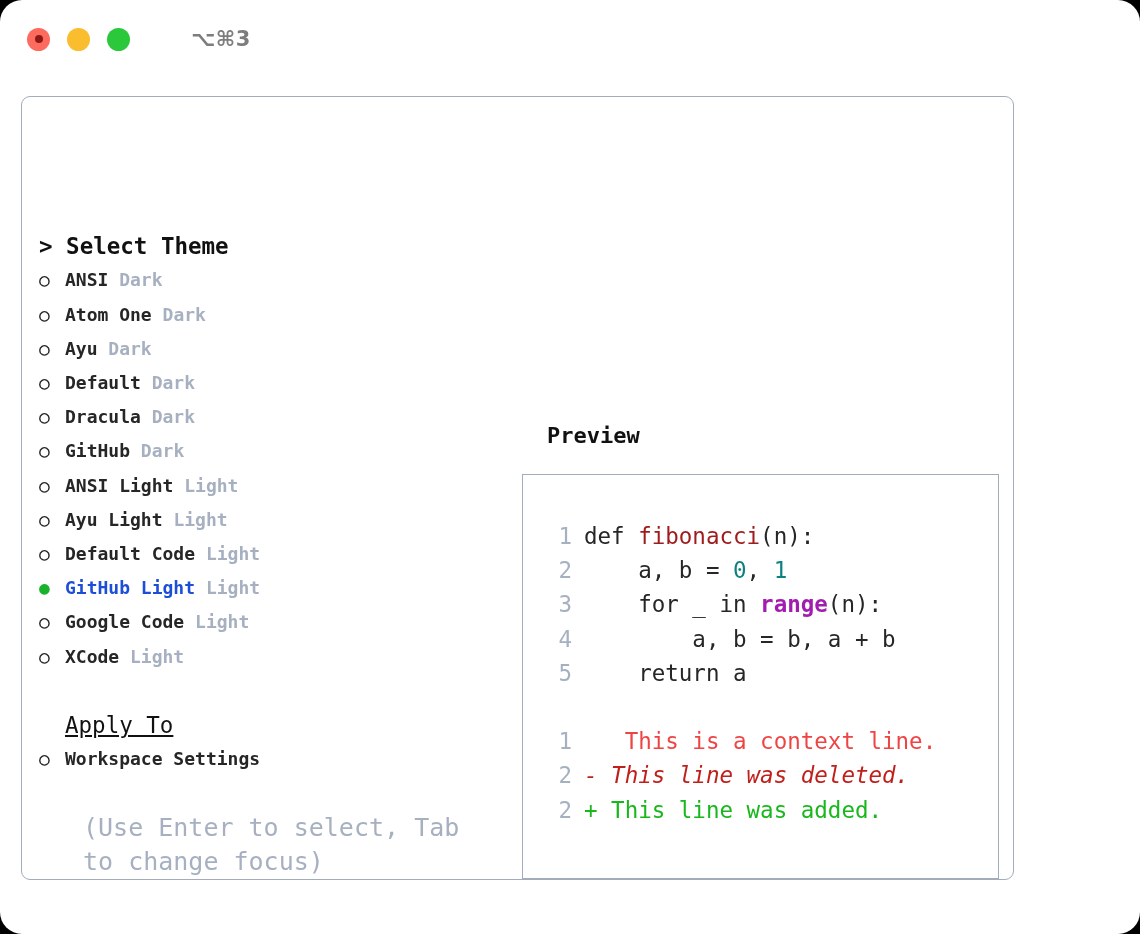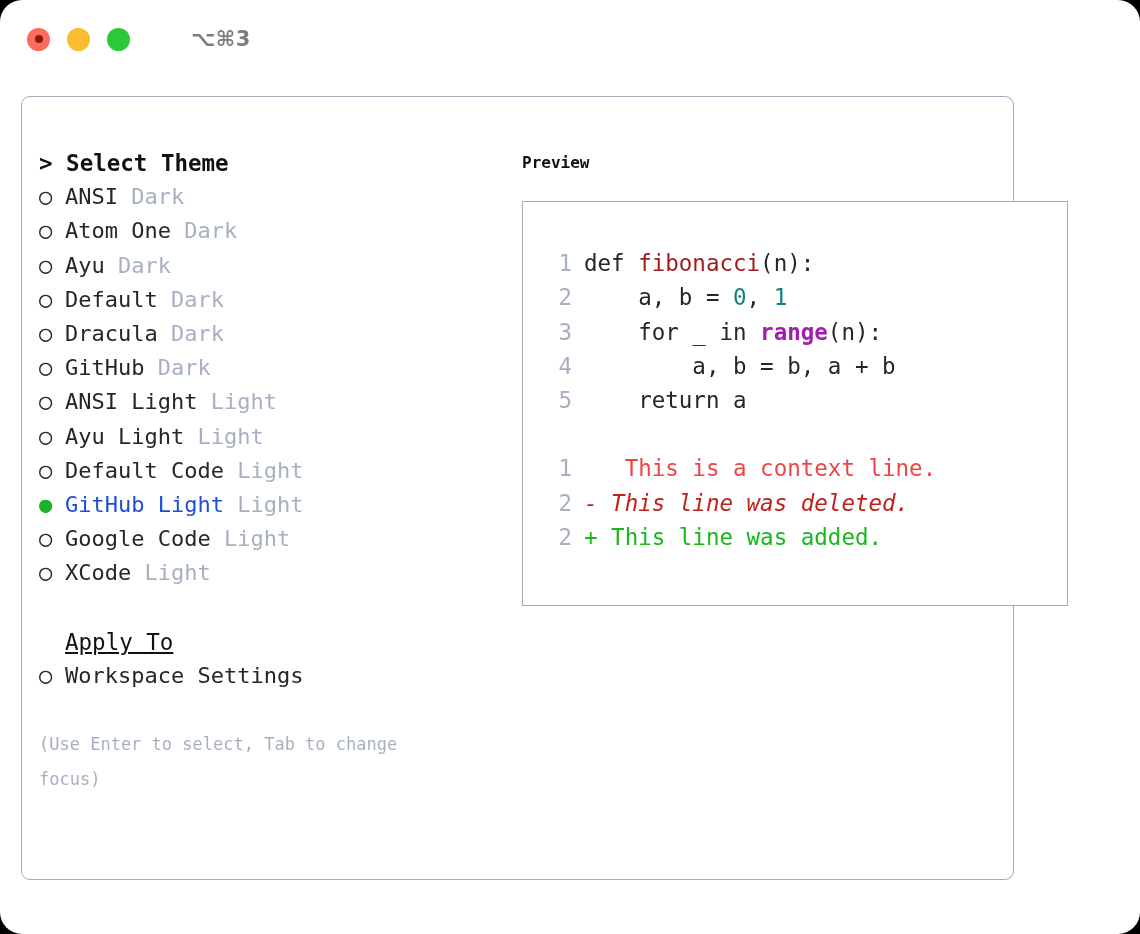--- a/index.html
+++ b/index.html
@@ -70,42 +70,44 @@
     border: 1.6px solid #a3acbb;
     border-radius: 9px;
     background: #ffffff;
   }
 
   #panel-inner {
     position: absolute;
     left: 17px; top: 49px;
     right: 0; bottom: 0;
     display: flex;
+    align-items: flex-end;
   }
 
   
   #left-col {
     width: 462px;
     flex: 0 0 auto;
   }
 
   .section-header {
     font-size: 22.5px;
     font-weight: bold;
     color: #111111;
     line-height: 34.2px;
     white-space: pre;
   }
 
   .opt-row {
-    font-size: 22px;
+    font-size: 18px;
     line-height: 34.2px;
     color: #262626;
     white-space: pre;
     display: block;
+    font-weight: bold;
   }
   .opt-row .marker {
     display: inline-block;
     width: 26px;
     color: #262626;
   }
   .opt-row.selected .marker { color: #19b32b; }
   .opt-row.selected .opt-label { color: #1d4ed8; }
   .opt-variant { color: #a7b0c1; }
 
@@ -114,42 +116,44 @@
     color: #111111;
     line-height: 34.2px;
     white-space: pre;
     padding-left: 26px;
     text-decoration: underline;
   }
 
   .spacer-line { height: 34.2px; }
 
   #hint {
-    font-size: 17px;
+    font-size: 25px;
     line-height: 34.2px;
     color: #a7b0c1;
     width: 420px;
+    margin-left: 44px;
   }
 
   
   #right-col {
     flex: 1 1 auto;
     padding-left: 21px;
   }
 
   #preview-title {
-    font-size: 16px;
+    font-size: 22px;
     font-weight: bold;
     color: #111111;
     line-height: 34.2px;
+    margin-left: 25px;
   }
 
   #preview-box {
     margin-top: 21px;
-    width: 546px;
+    width: 477px;
     height: 405px;
     border: 1.8px solid #a3acbb;
     background: #ffffff;
     padding: 44px 0 0 19px;
   }
 
   .code-line {
     font-size: 22.5px;
     line-height: 34.2px;
     white-space: pre;

